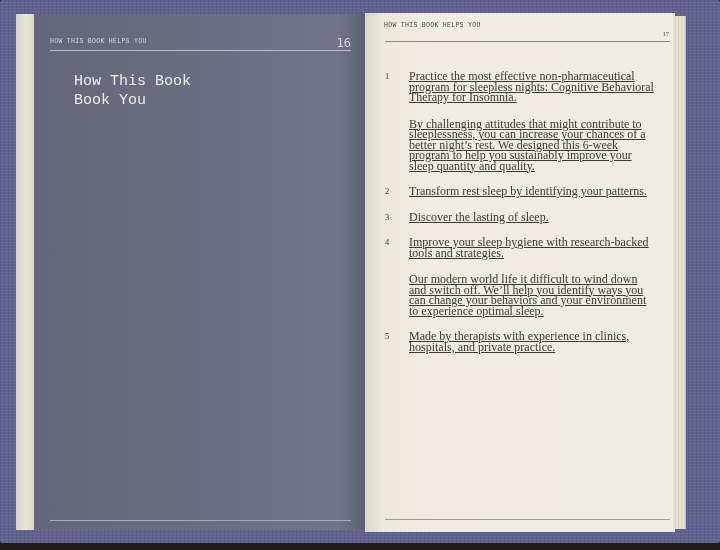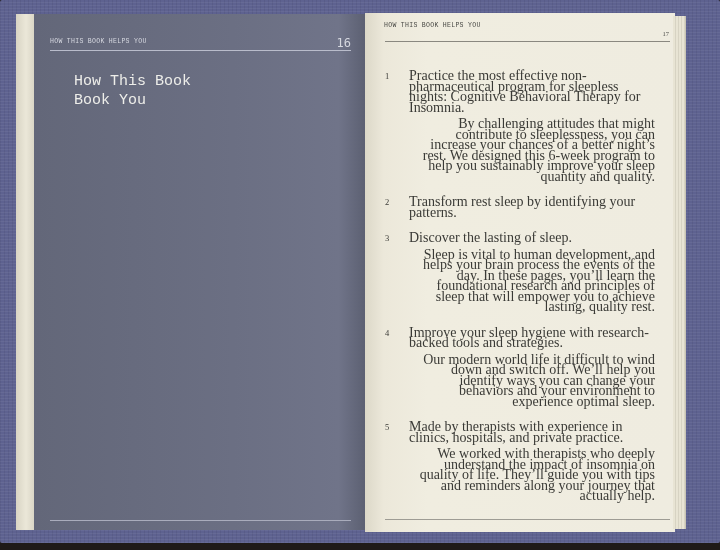--- a/index.html
+++ b/index.html
@@ -51,24 +51,24 @@
     .right-page .page-no { position:absolute; right:6px; top:17px; font-family:Liberation Serif, serif; font-size:6.5px; color:#4a4a46; }
     .right-page .rule-top { position:absolute; left:20px; right:5px; top:28px; height:1px; background:#8a8880; }
     .right-page .rule-bottom { position:absolute; left:20px; right:5px; top:506px; height:1px; background:#9e9c94; }
     .items { position:absolute; left:20px; top:58px; width:270px; }
     .item { position:relative; margin-bottom:15px; padding-left:24px; }
     .item-num {
       position:absolute; left:0; top:0;
       font-family:"Liberation Serif","DejaVu Serif",serif; font-size:8.5px; color:#3a3a36;
     }
     .item-heading, .item-body {
-      font-family:"Liberation Serif","DejaVu Serif",serif; font-size:14px; line-height:10.5px;
-      color:#3a3a36; margin:0;
+      font-family:"Liberation Serif","DejaVu Serif",serif; font-size:12px; line-height:10.5px;
+      color:#3a3a36; margin:0;text-decoration:underline;
     }
-    .item-body { margin-top:6px;text-align:right; }
+    .item-body { margin-top:16px; }
     .shadow-bottom { position:absolute; left:0; top:543px; width:720px; height:7px; background:#1f1a18; }
   </style>
 </head>
 <body>
 
 <div class="cover"></div>
 <div class="left-edge"></div>
 
 <div class="left-page">
   <div class="running-head">HOW THIS BOOK HELPS YOU</div>
@@ -92,31 +92,29 @@
       <p class="item-heading">Practice the most effective non-pharmaceutical program for sleepless nights: Cognitive Behavioral Therapy for Insomnia.</p>
       <p class="item-body">By challenging attitudes that might contribute to sleeplessness, you can increase your chances of a better night’s rest. We designed this 6-week program to help you sustainably improve your sleep quantity and quality.</p>
     </div>
     <div class="item">
       <div class="item-num">2</div>
       <p class="item-heading">Transform rest sleep by identifying your patterns.</p>
     </div>
     <div class="item">
       <div class="item-num">3</div>
       <p class="item-heading">Discover the lasting of sleep.</p>
-      <p class="item-body">Sleep is vital to human development, and helps your brain process the events of the day. In these pages, you’ll learn the foundational research and principles of sleep that will empower you to achieve lasting, quality rest.</p>
     </div>
     <div class="item">
       <div class="item-num">4</div>
       <p class="item-heading">Improve your sleep hygiene with research-backed tools and strategies.</p>
       <p class="item-body">Our modern world life it difficult to wind down and switch off. We’ll help you identify ways you can change your behaviors and your environment to experience optimal sleep.</p>
     </div>
     <div class="item">
       <div class="item-num">5</div>
       <p class="item-heading">Made by therapists with experience in clinics, hospitals, and private practice.</p>
-      <p class="item-body">We worked with therapists who deeply understand the impact of insomnia on quality of life. They’ll guide you with tips and reminders along your journey that actually help.</p>
     </div>
   </div>
 
   <div class="rule-bottom"></div>
 </div>
 
 <div class="right-edge"></div>
 <div class="shadow-bottom"></div>
 
 </body></html>

